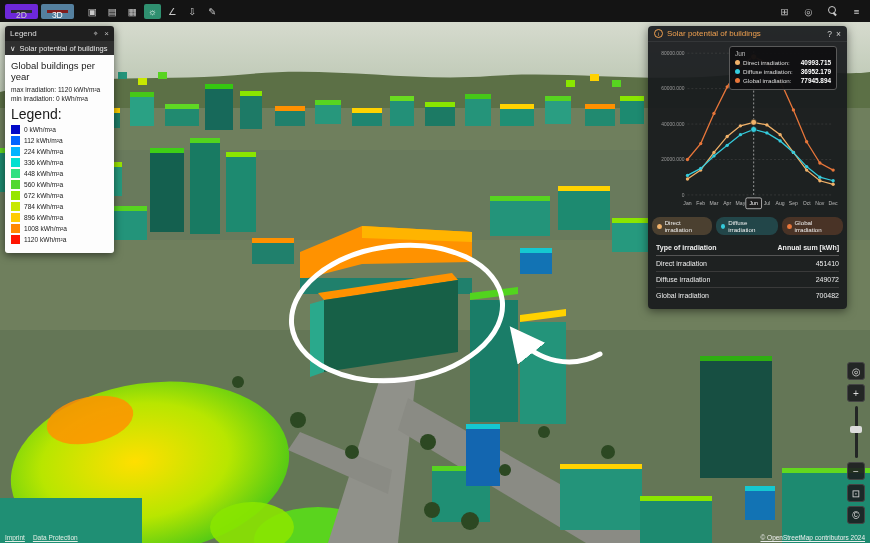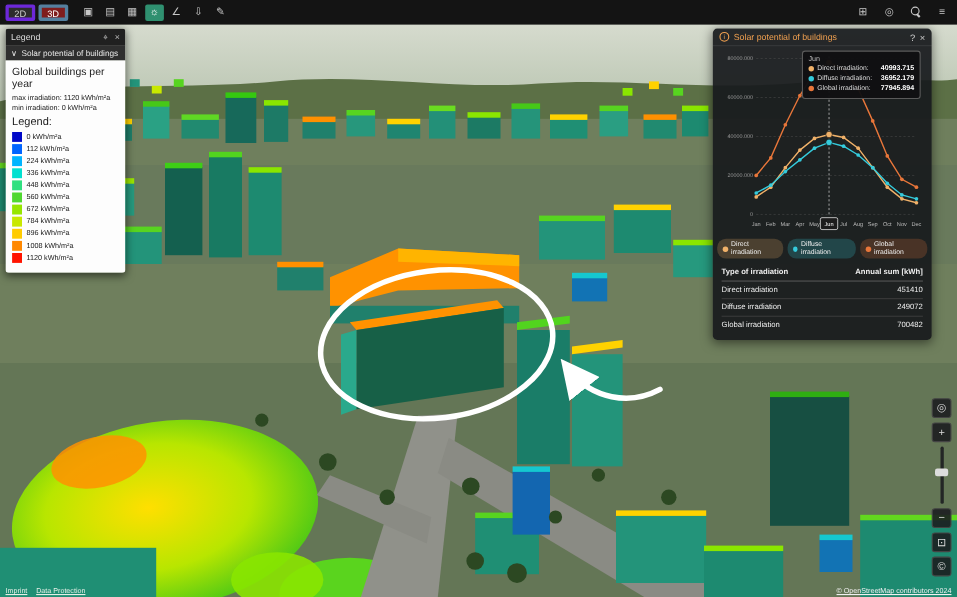--- a/index.html
+++ b/index.html
@@ -5,40 +5,40 @@
 *{margin:0;padding:0;box-sizing:border-box}
 html,body{width:870px;height:543px;overflow:hidden;background:#000;font-family:"Liberation Sans",sans-serif}
 .app{position:relative;width:870px;height:543px;background:#1c1c1c;overflow:hidden}
 
 
 .scene{position:absolute;left:0;top:22px;width:870px;height:521px;overflow:hidden;cursor:grab}
 .scene svg{display:block}
 
 
 .topbar{position:absolute;top:0;left:0;right:0;height:22px;background:#141414;display:flex;align-items:center;gap:3px;padding:0 5px;z-index:50}
-.tb-btn{height:15px;padding:0 5px;font-size:8.5px;background:#2c2c2c;color:#ccc;border:3px solid #6d28d9;border-radius:2px;cursor:pointer;font-family:inherit}
+.tb-btn{height:15px;padding:0 5px;font-size:8.5px;background:#2c2c2c;color:#ccc;border:6px solid #6d28d9;border-radius:2px;cursor:pointer;font-family:inherit}
 .tb-btn.active{background:#3f6587;color:#fff;border-color:#54809f}
 .tb-sep{width:4px}
 .tb-icon{width:17px;height:15px;font-size:9.5px;color:#c8c8c8;display:flex;align-items:center;justify-content:center;border-radius:2px;cursor:pointer}
 .tb-icon.active{background:#2f9070;color:#fff}
 .tb-title{position:absolute;left:50%;transform:translateX(-50%);display:flex;align-items:center;gap:5px;font-size:10px;font-weight:bold;color:#fff;white-space:nowrap}
 .tb-right{margin-left:auto;display:flex;align-items:center;gap:7px}
 .mag{position:relative;width:10px;height:10px;display:inline-block}
 .mag::before{content:"";position:absolute;left:0;top:0;width:6px;height:6px;border:1.4px solid #c8c8c8;border-radius:50%}
 .mag::after{content:"";position:absolute;left:6.4px;top:6.4px;width:4px;height:1.5px;background:#c8c8c8;transform:rotate(45deg);transform-origin:0 0}
 
 
 .legend-panel{position:absolute;left:5px;top:26px;width:109px;z-index:40;border-radius:3px;overflow:hidden;box-shadow:0 2px 8px rgba(0,0,0,.55)}
 .lp-header{height:15px;background:#202020;color:#ddd;display:flex;align-items:center;justify-content:space-between;padding:0 5px;font-size:8px;cursor:pointer}
 .lp-hicons span{margin-left:4px;cursor:pointer;font-size:8px;color:#bbb}
 .lp-section{height:14px;background:#2f2f2f;color:#e8e8e8;display:flex;align-items:center;gap:4px;padding:0 5px;font-size:7.5px;cursor:pointer}
 .lp-card{background:#fdfdfd;color:#1a1a1a;padding:5px 6px 7px}
 .lp-title{font-size:9.5px;margin-bottom:4px}
 .lp-line{font-size:6.6px;margin-bottom:2px}
-.lp-leglabel{font-size:10px;margin:4px 0 3px}
+.lp-leglabel{font-size:14px;margin:4px 0 3px}
 .lg-row{display:flex;align-items:center;gap:4px;margin-bottom:2px}
 .lg-sw{width:9px;height:9px;flex:0 0 9px}
 .lg-lb{font-size:6.6px}
 
 
 .solar-panel{position:absolute;left:648px;top:26px;width:199px;z-index:40;background:rgba(24,26,29,.93);border-radius:4px;box-shadow:0 2px 10px rgba(0,0,0,.5);color:#eee;padding-bottom:3px}
 .sp-header{height:16px;display:flex;align-items:center;padding:0 6px;gap:4px;font-size:8px;color:#f0a050;border-bottom:1px solid rgba(255,255,255,.07)}
 .sp-header .spacer{flex:1}
 .sp-hicon{cursor:pointer;color:#cfcfcf;font-size:8.5px}
 .info-i{width:9px;height:9px;border:1px solid #f0a050;border-radius:50%;color:#f0a050;font-size:6px;display:inline-flex;align-items:center;justify-content:center}

